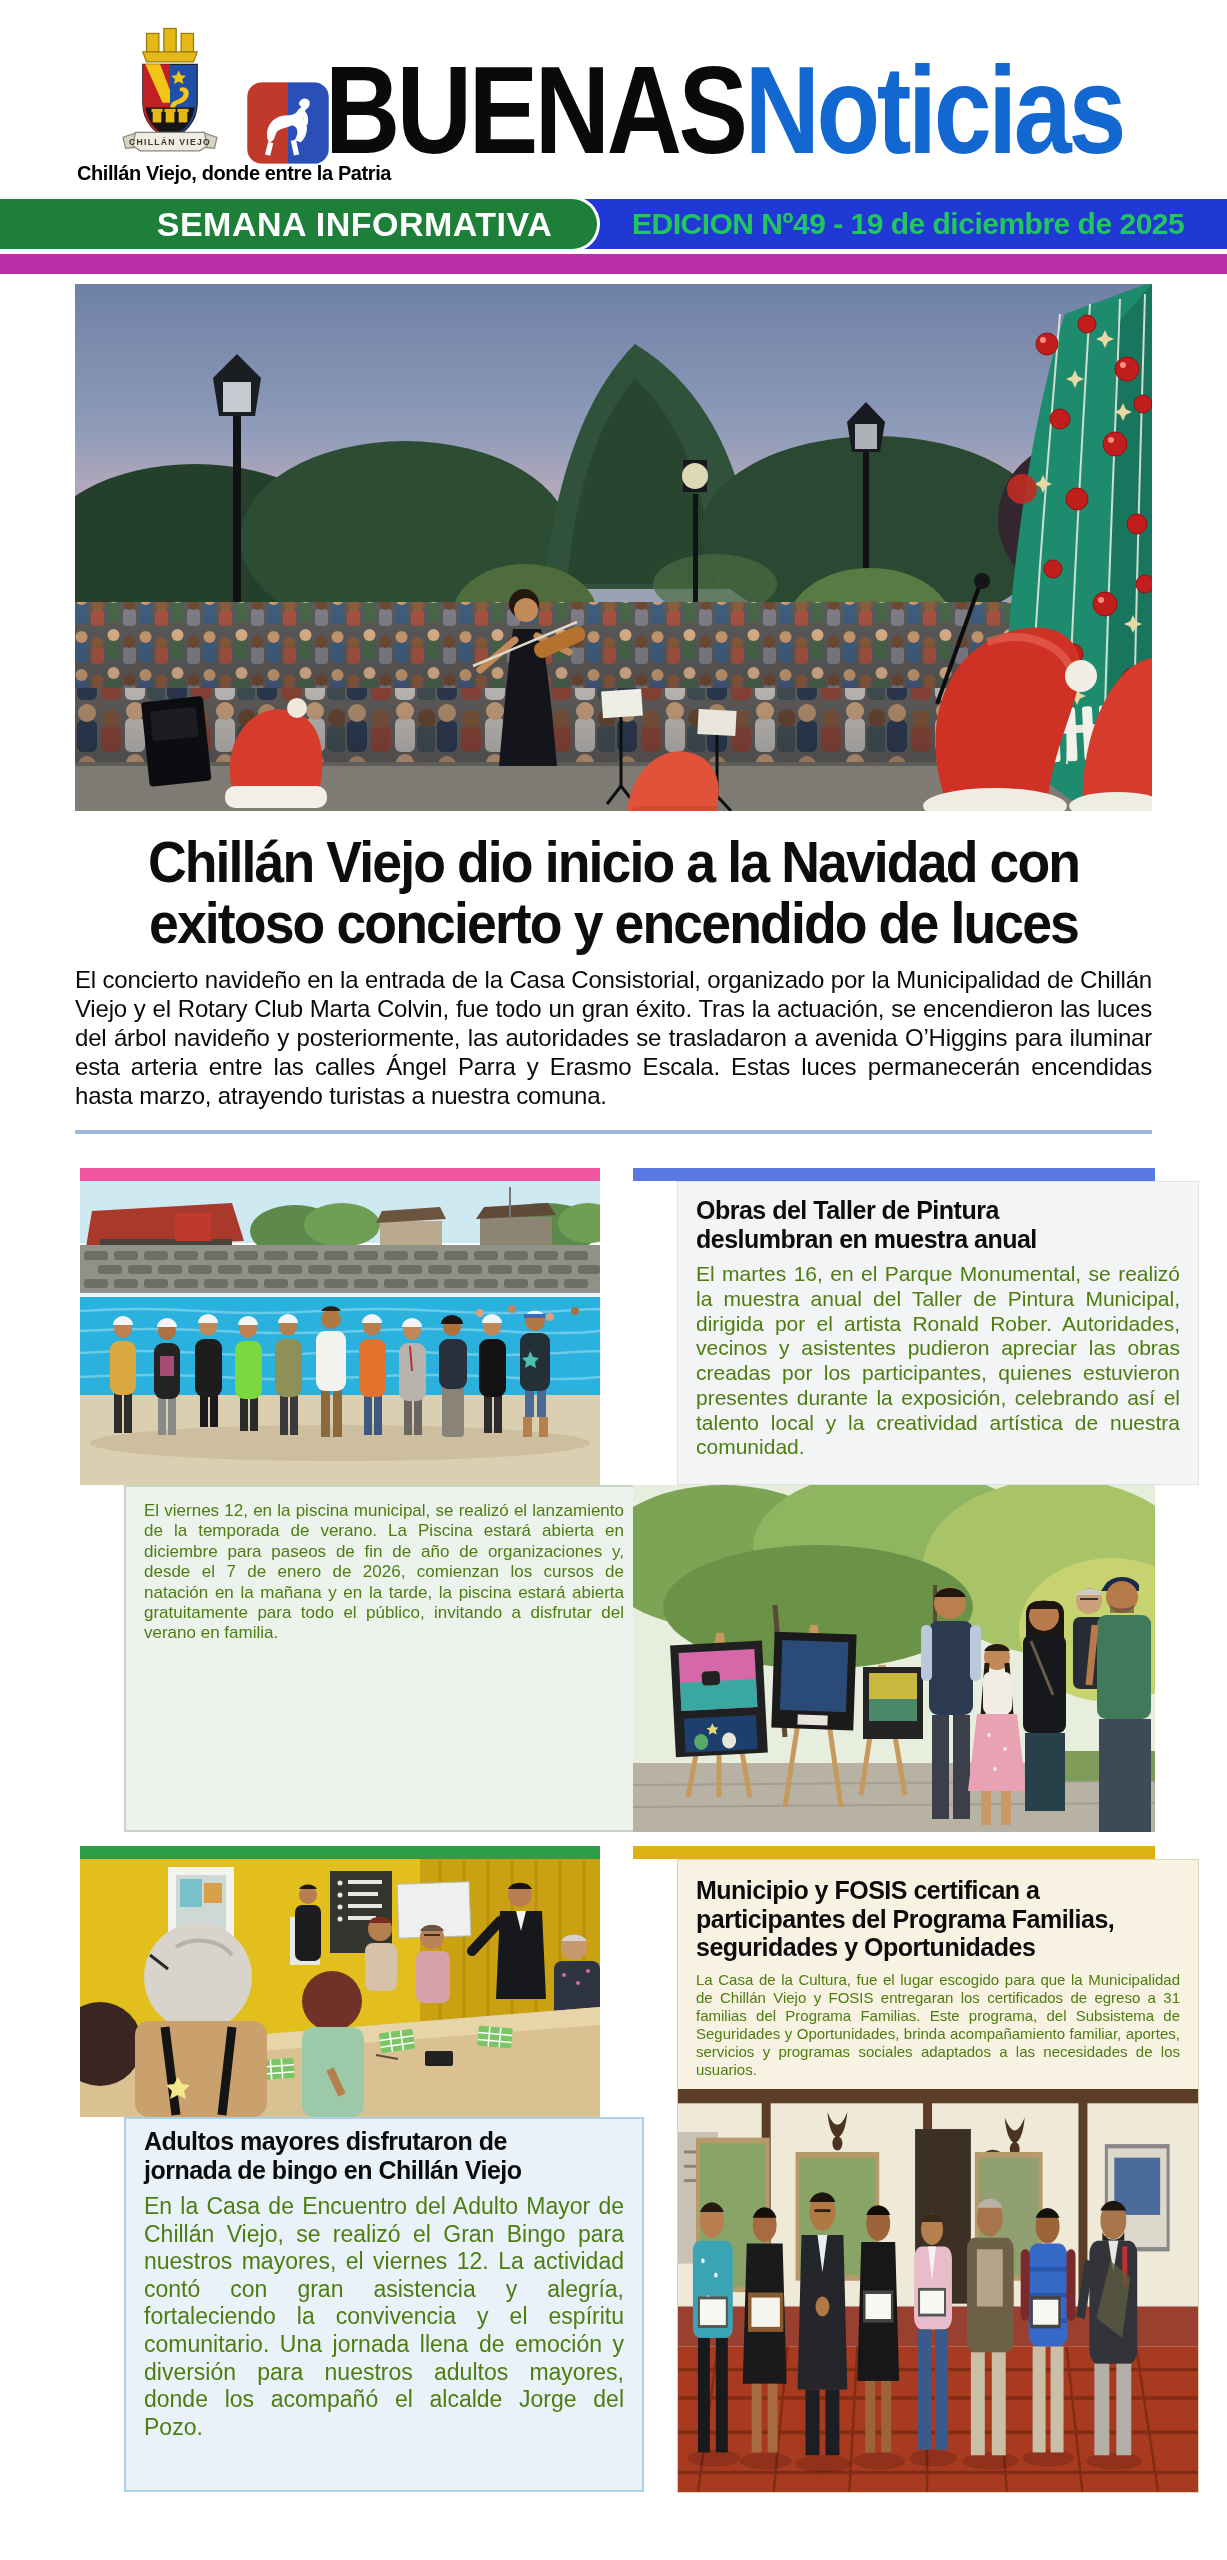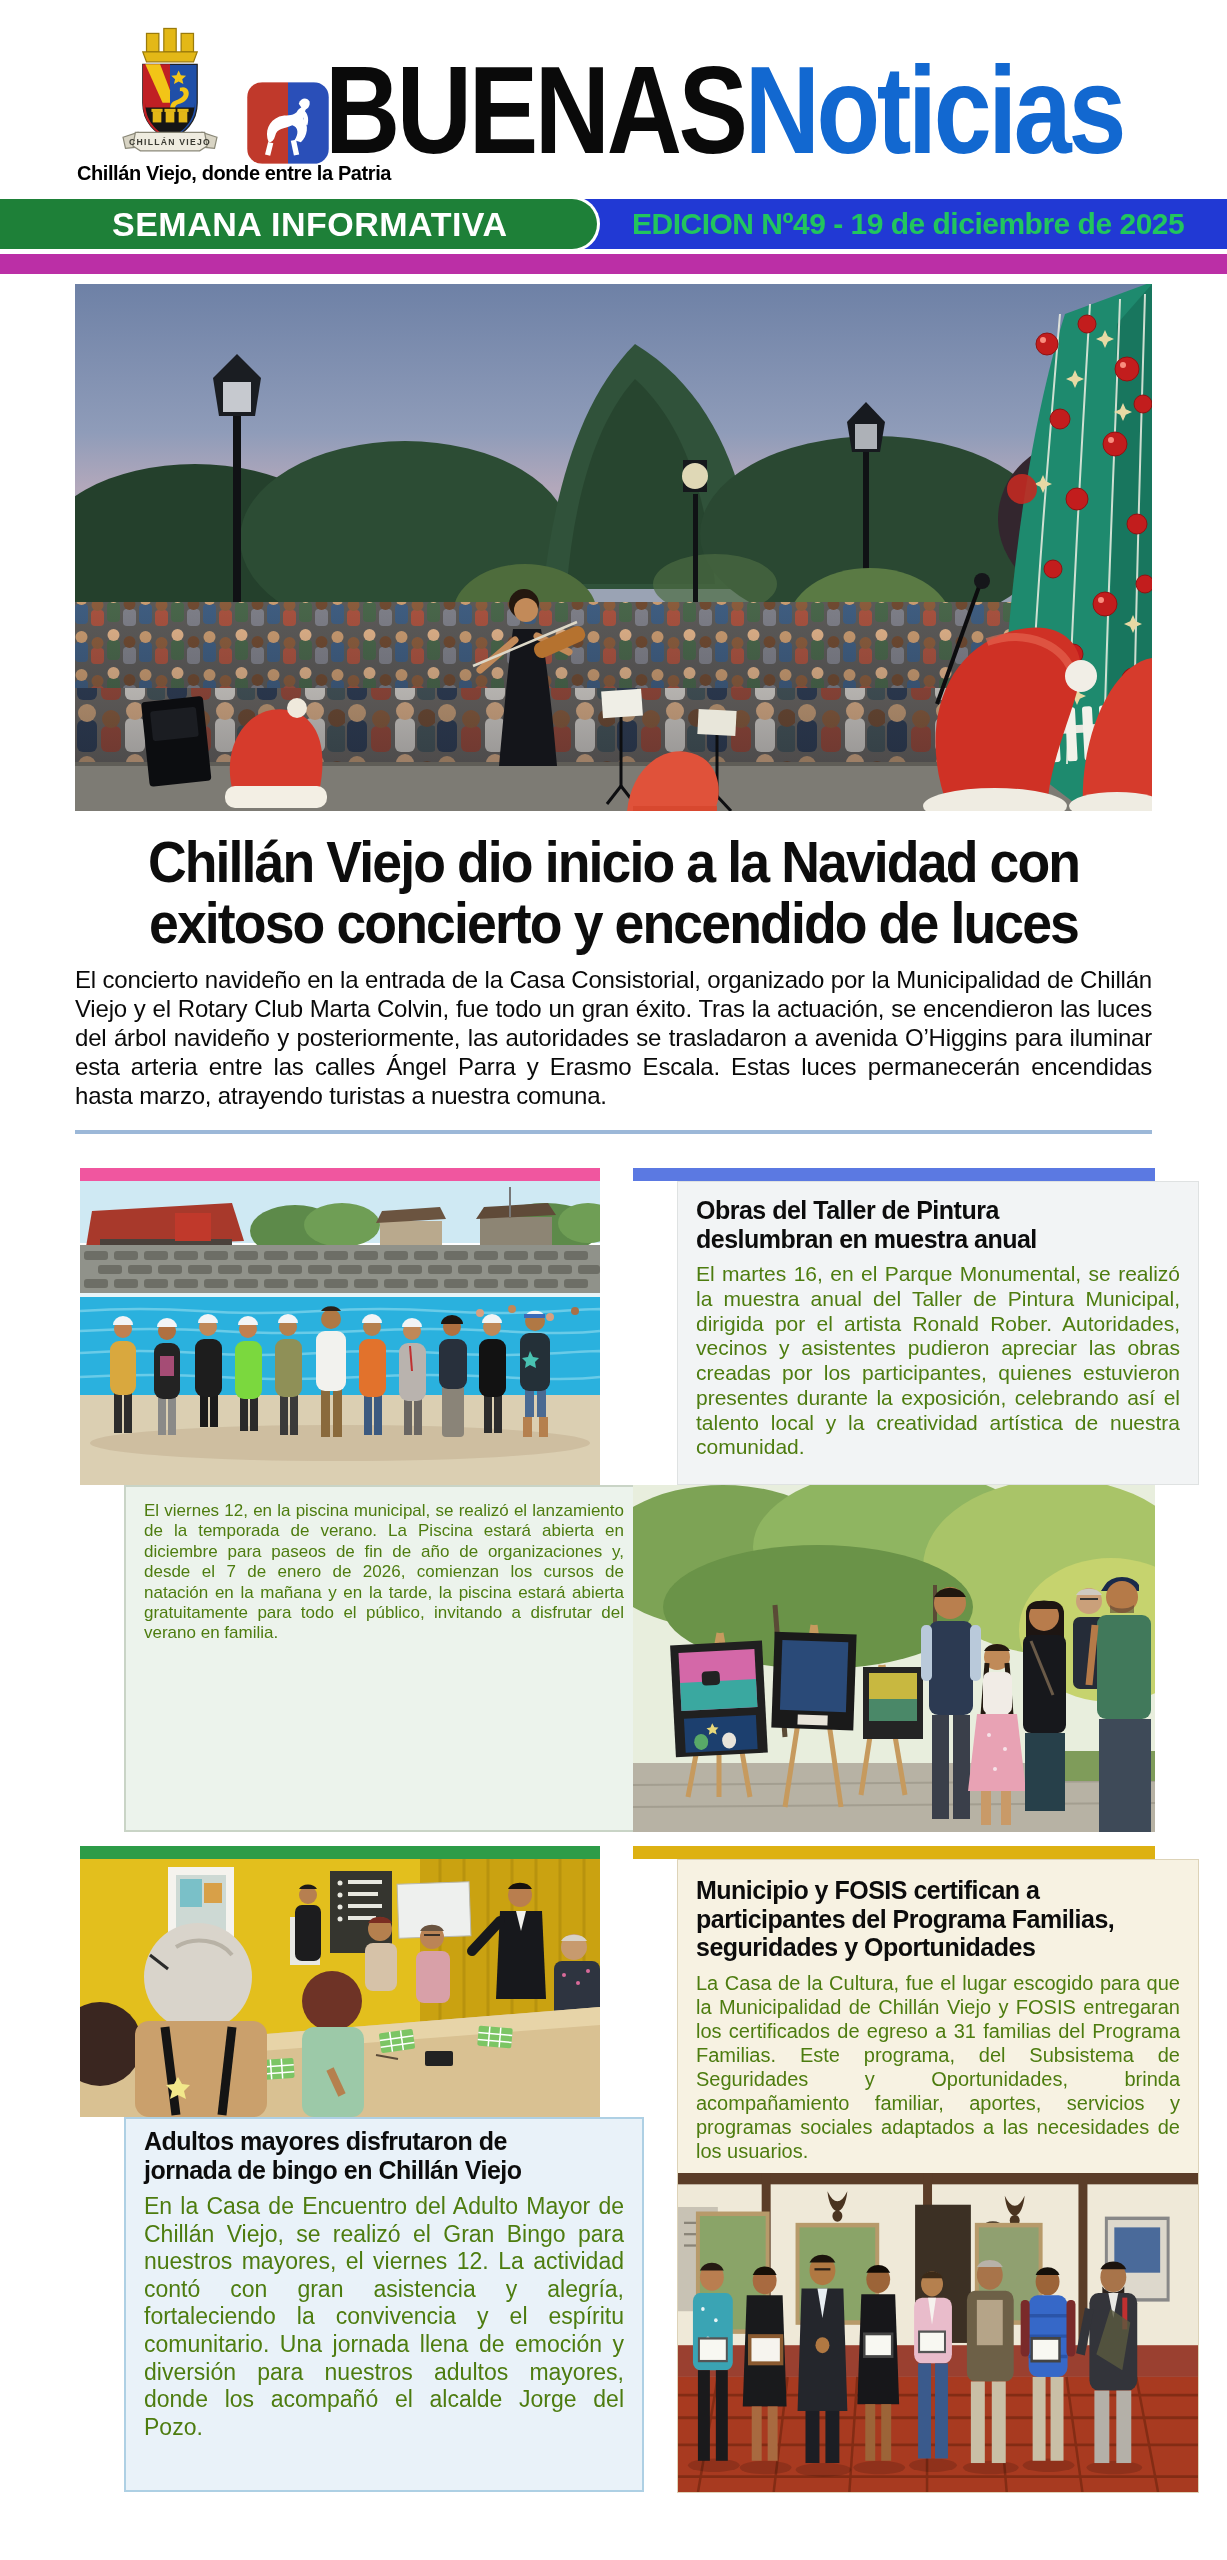--- a/index.html
+++ b/index.html
@@ -17,21 +17,21 @@
   .brand-black { color:#0a0a0a; }
   .brand-blue  { color:#1268d0; }
 
   
   .ribbons { position:absolute; left:0; top:196px; width:1227px; height:56px; }
   .ribbon-blue { position:absolute; left:300px; right:0; top:3px; bottom:3px; background:#2139d4; }
   .ribbon-blue span { position:absolute; left:332px; top:50%; transform:translateY(-50%);
                       color:#22c55e; font-weight:bold; font-size:30px; letter-spacing:-0.5px; }
   .ribbon-green { position:absolute; left:0; top:0; bottom:0; width:600px; background:#1e8038;
                   border:3px solid #fff; border-left:none; border-radius:0 30px 30px 0;
-                  display:flex; align-items:center; padding-left:112px; }
+                  display:flex; align-items:center; justify-content:center; padding-left:112px; }
   .ribbon-green span { color:#fff; font-weight:bold; font-size:34px; letter-spacing:0.5px; }
   .stripe { position:absolute; left:0; top:254px; width:1227px; height:20px; background:#bb2fa6; }
 
   
   .lead-photo { position:absolute; left:75px; top:284px; width:1077px; height:527px; }
   .headline { position:absolute; left:40px; top:832px; width:1147px; text-align:center;
               font-size:57px; font-weight:bold; line-height:1.07; letter-spacing:-2px;
               color:#0d0d0d; white-space:pre-line; transform:scaleX(0.94); transform-origin:center top; }
   .intro { position:absolute; left:75px; top:965px; width:1077px; font-size:24px;
            line-height:1.21; text-align:justify; color:#0a0a0a; letter-spacing:-0.2px; }
@@ -60,21 +60,21 @@
   .box-fosis .fosis-text { padding:16px 18px 10px; }
   .fosis-photo { width:100%; flex:1; min-height:0; }
   .fosis-photo svg { display:block; width:100%; height:100%; }
 
   .story-title { font-size:25px; font-weight:bold; line-height:1.14; letter-spacing:-0.5px;
                  color:#0c0c0c; white-space:pre-line; margin-bottom:9px; }
   .story-body  { text-align:justify; color:#4d7c0f; }
   .body-pool  { font-size:17px;   line-height:1.2; }
   .body-paint { font-size:21px;   line-height:1.18; }
   .body-bingo { font-size:23px;   line-height:1.2; }
-  .body-fosis { font-size:20px; line-height:1.2; }
+  .body-fosis { font-size:15px; line-height:1.2; }
 </style>
 </head>
 <body>
 
 <div class="page">
 
   <div>
     <svg class="crest" viewBox="0 0 100 110">
       <rect x="31" y="6" width="10" height="15" fill="#e3b817" stroke="#9a7a0a"></rect>
       <rect x="45" y="2" width="10" height="19" fill="#e3b817" stroke="#9a7a0a"></rect>

